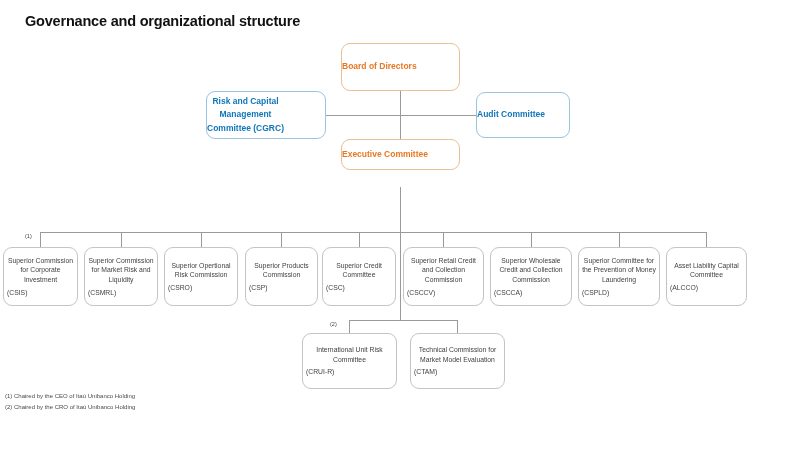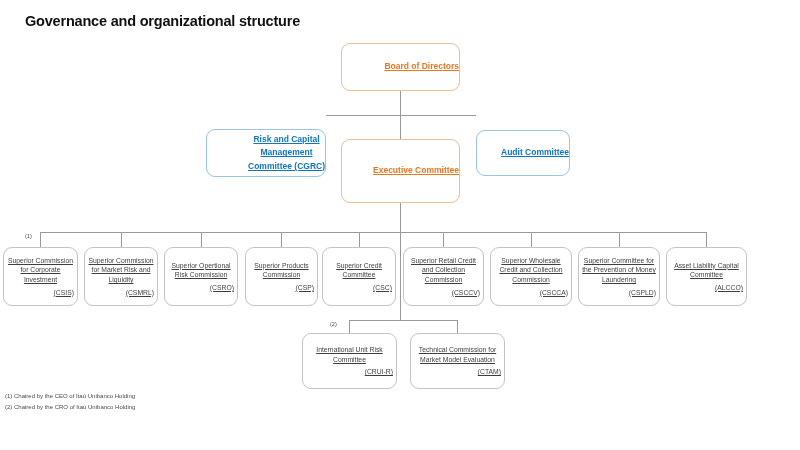--- a/index.html
+++ b/index.html
@@ -22,42 +22,40 @@
     letter-spacing: -0.2px;
   }
   
   .node {
     position: absolute;
     box-sizing: border-box;
     background: #ffffff;
     border-radius: 9px;
     display: flex;
     flex-direction: column;
-    align-items: flex-end;
+    align-items: flex-start;
     justify-content: center;
     text-align: center;
     z-index: 2;
-    text-decoration: underline;
   }
   .node .nm { display: block; white-space: pre-line; }
   .node .ac { display: block; margin-top: 3px; }
   .node.orange {
     border: 1px solid #eabf94;
     color: #e87722;
     font-size: 8.5px;
     font-weight: bold;
     line-height: 1.55;
   }
   .node.blue {
     border: 1px solid #9cc3e0;
     color: #1076ba;
     font-size: 8.5px;
     font-weight: bold;
     line-height: 1.55;
-    margin-top: 38px;
   }
   .node.small {
     border: 1px solid #c4c4c4;
     color: #3f3f3f;
     font-size: 6.8px;
     font-weight: normal;
     line-height: 1.4;
     padding: 3px 3px;
   }
   
@@ -117,21 +115,21 @@
   <div class="node blue" style="left:206px; top:91px; width:120px; height:48px;">
     <span class="nm">Risk and Capital
 Management
 Committee (CGRC)</span>
   </div>
 
   <div class="node blue" style="left:476px; top:92px; width:94px; height:46px;">
     <span class="nm">Audit Committee</span>
   </div>
 
-  <div class="node orange" style="left:341px; top:139px; width:119px; height:64px;">
+  <div class="node orange" style="left:341px; top:139px; width:119px; height:31px;">
     <span class="nm">Executive Committee</span>
   </div>
 
   <div class="note-marker" style="left:25px; top:233px;">(1)</div>
   <div class="note-marker" style="left:330px; top:321px;">(2)</div>
 
   <div class="node small" style="left:3px; top:247px; width:75px; height:59px;">
     <span class="nm">Superior Commission for Corporate Investment</span>
     <span class="ac">(CSIS)</span>
   </div>

